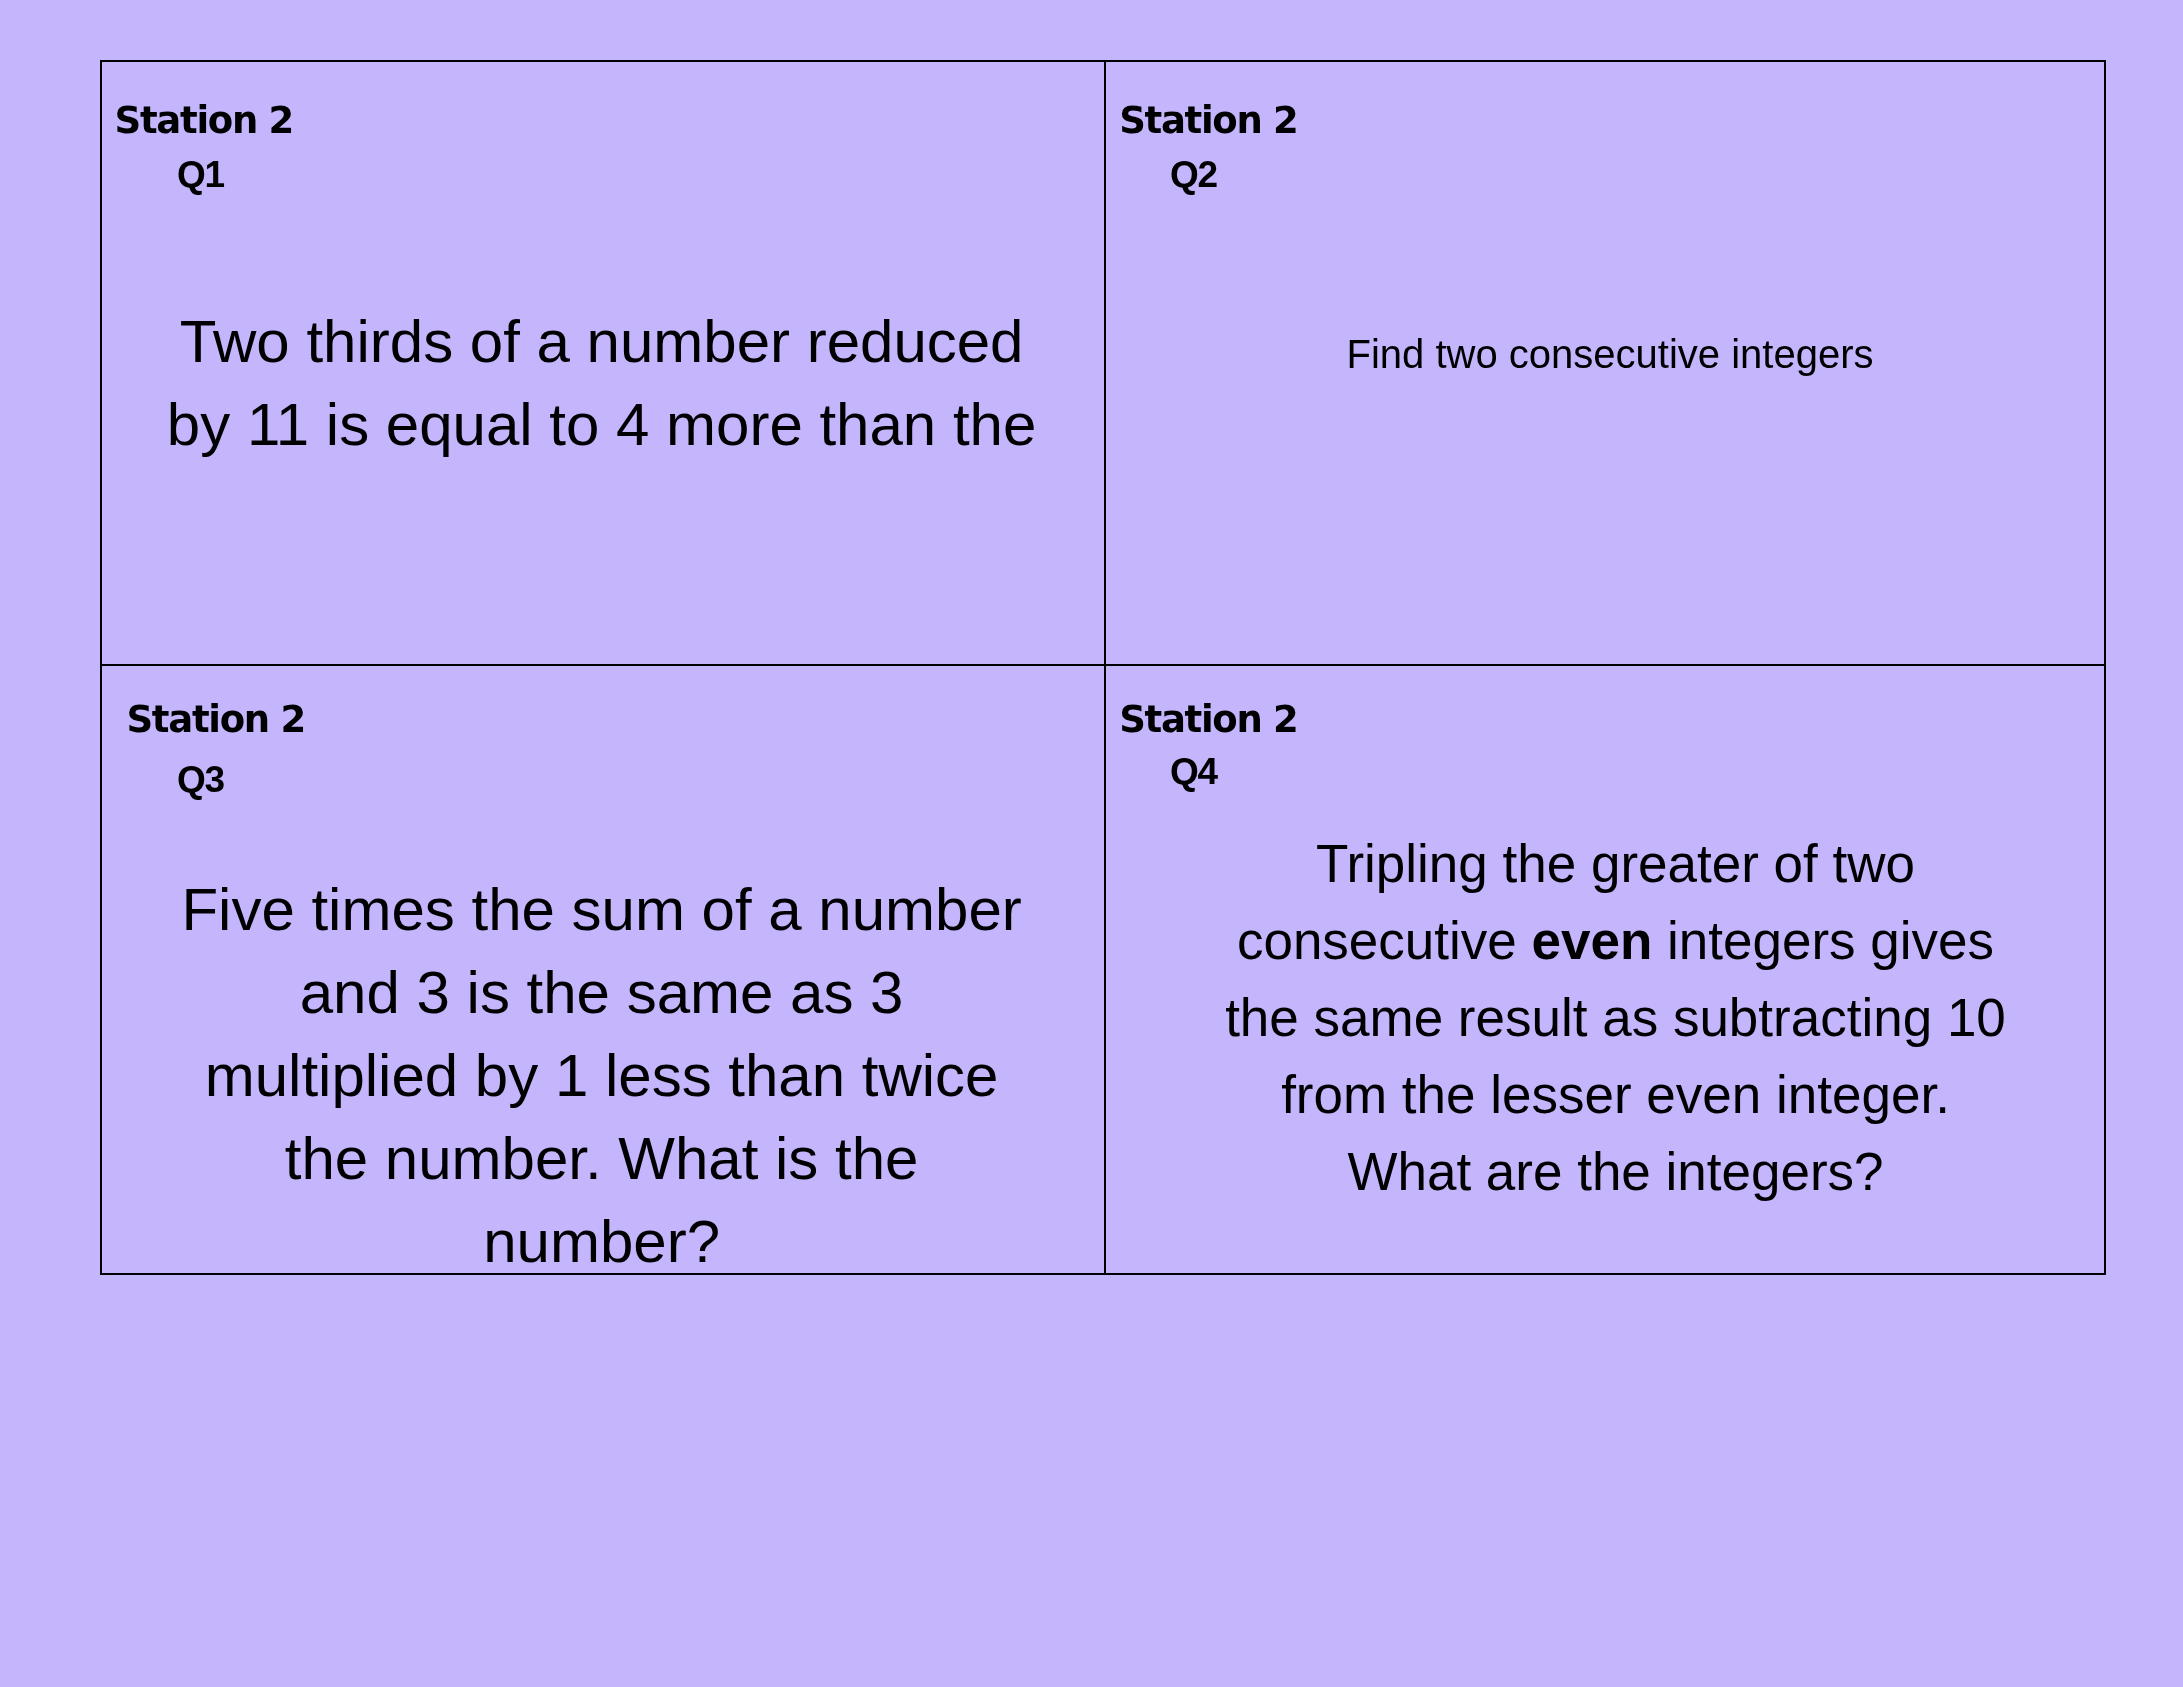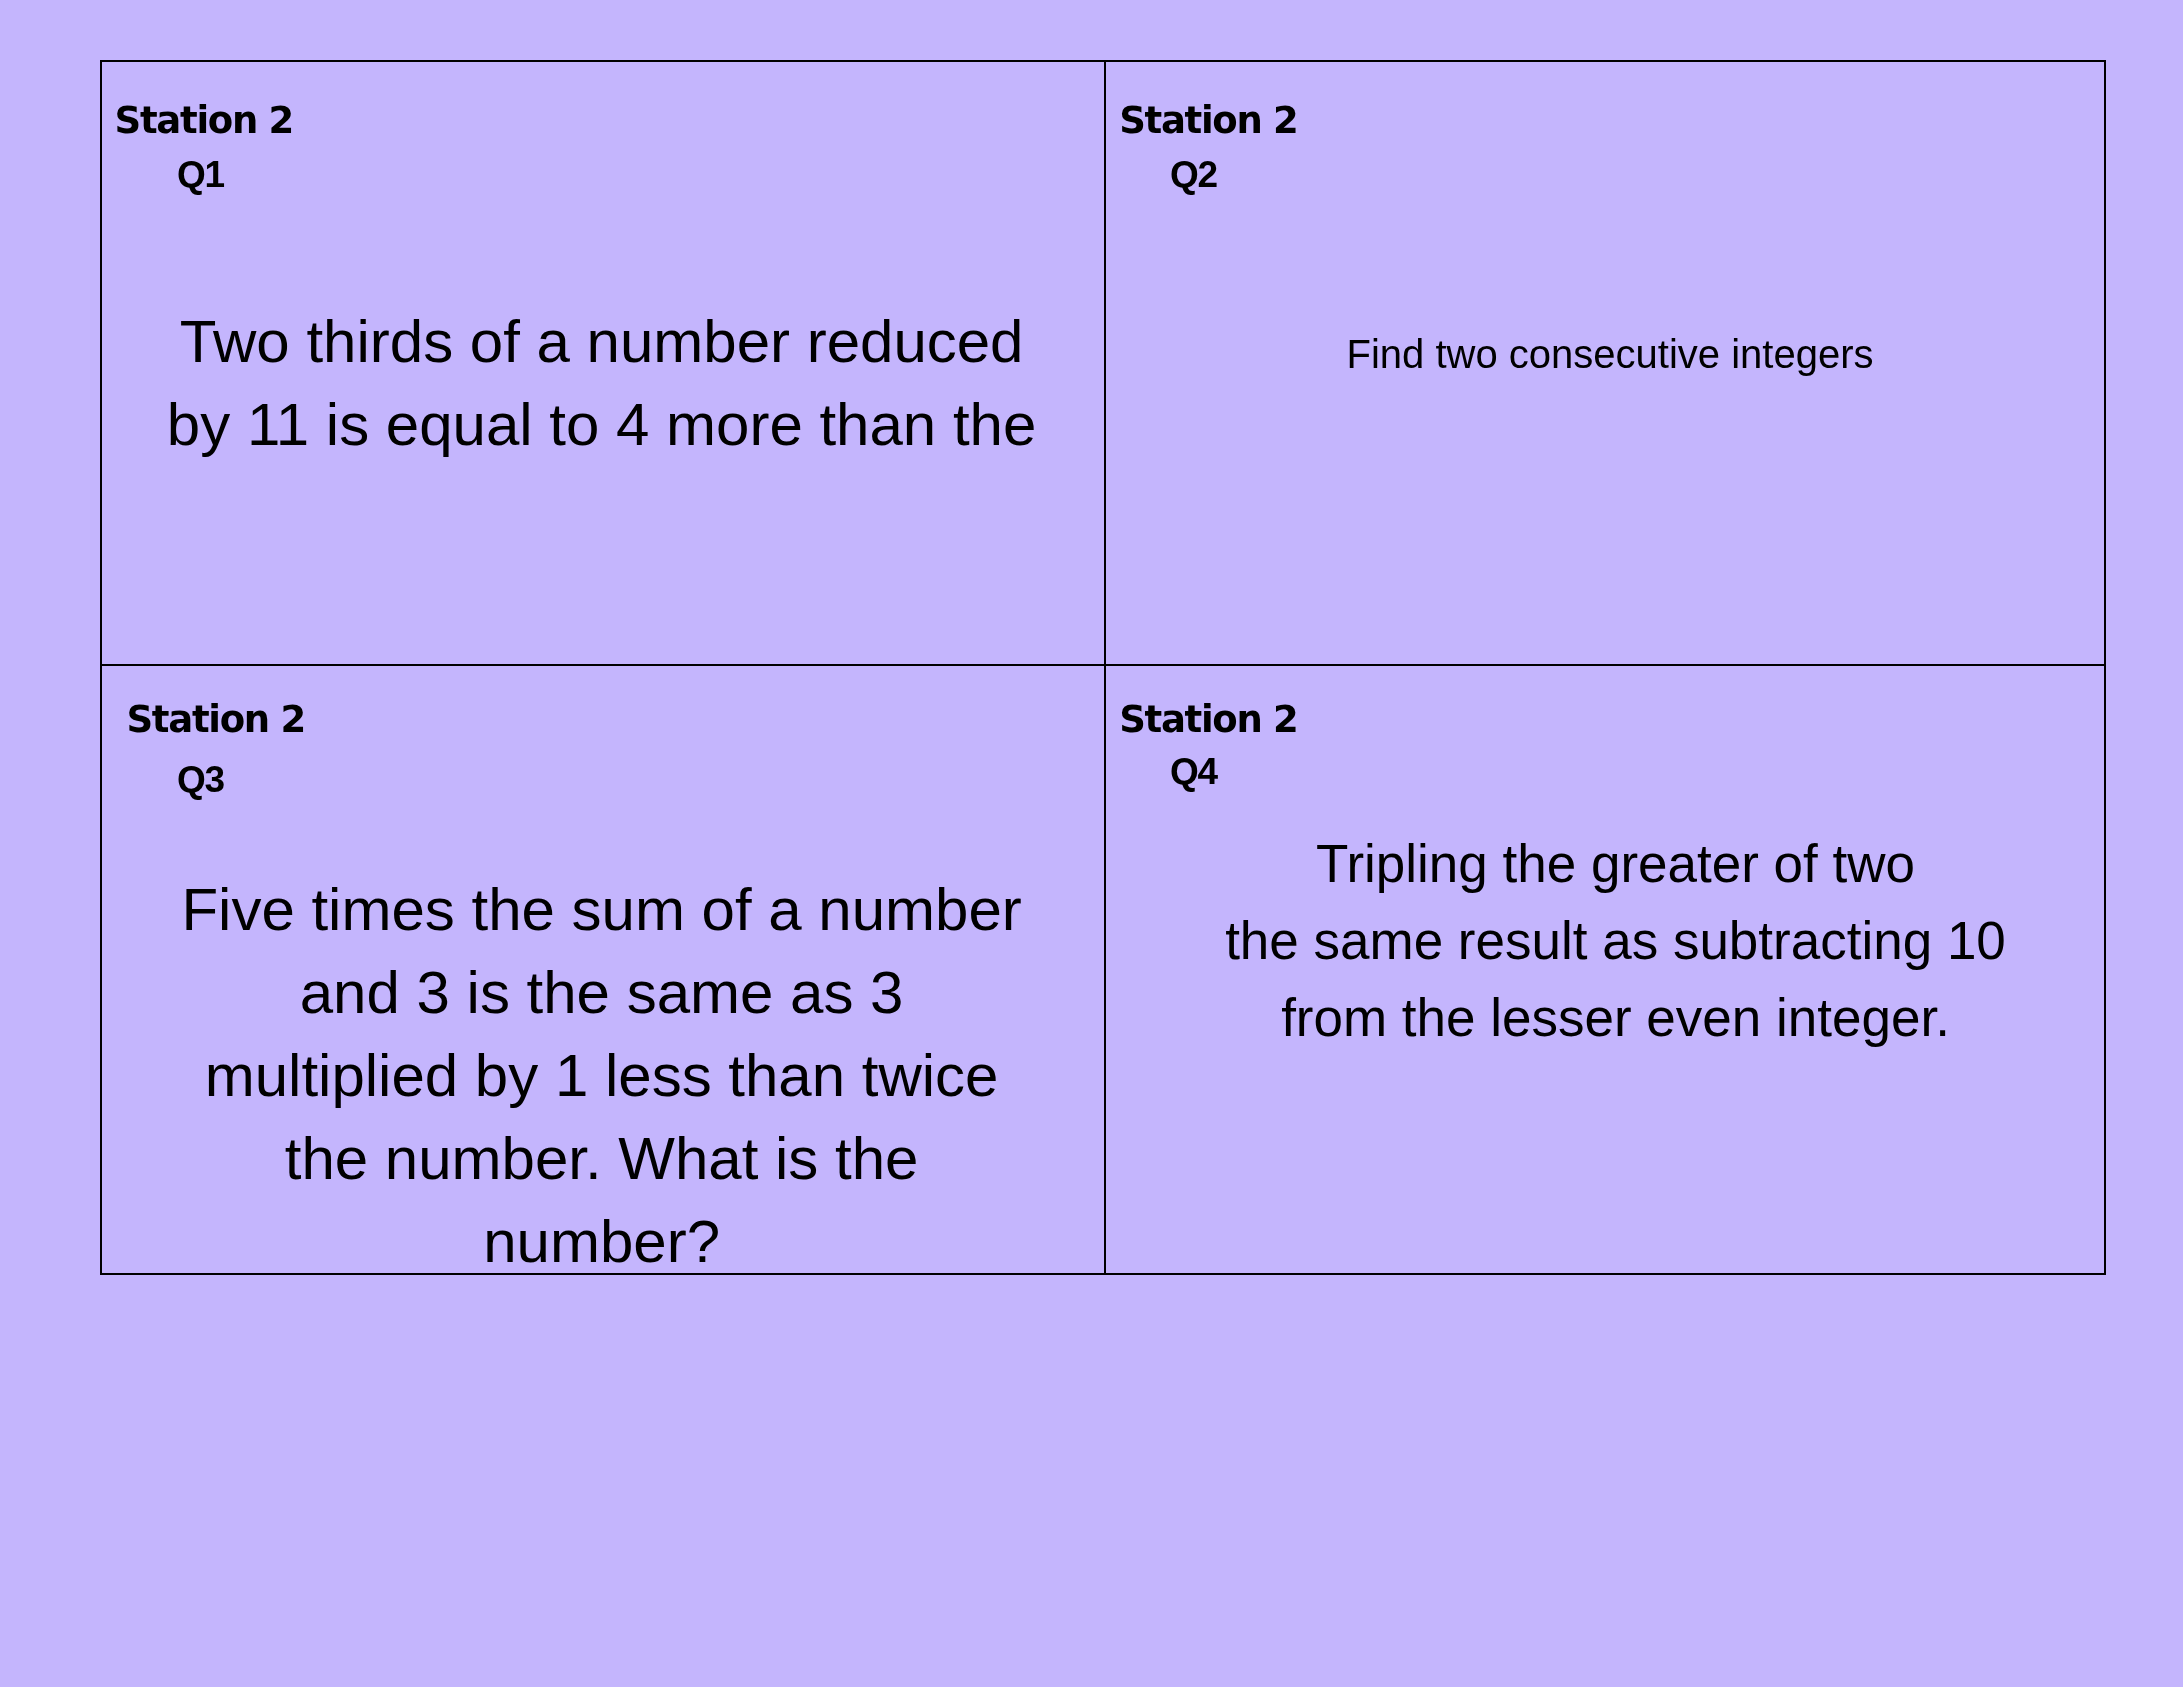--- a/index.html
+++ b/index.html
@@ -71,19 +71,21 @@
         <span class="ln">the number. What is the</span>
         <span class="ln">number?</span>
       </div>
     </div>
 
     <div class="cell c4">
       <div class="station" style="left:13.2px; top:35px;">Station 2</div>
       <div class="qnum" style="left:64px; top:87px;">Q4</div>
       <div class="body b4">
         <span class="ln">Tripling the greater of two</span>
+        <span class="ln"><span>consecutive </span><span class="bold">even</span><span> integers gives</span></span>
         <span class="ln">the same result as subtracting 10</span>
         <span class="ln">from the lesser even integer.</span>
+        <span class="ln">What are the integers?</span>
       </div>
     </div>
   </div>
 </div>
 
 
 </body></html>

